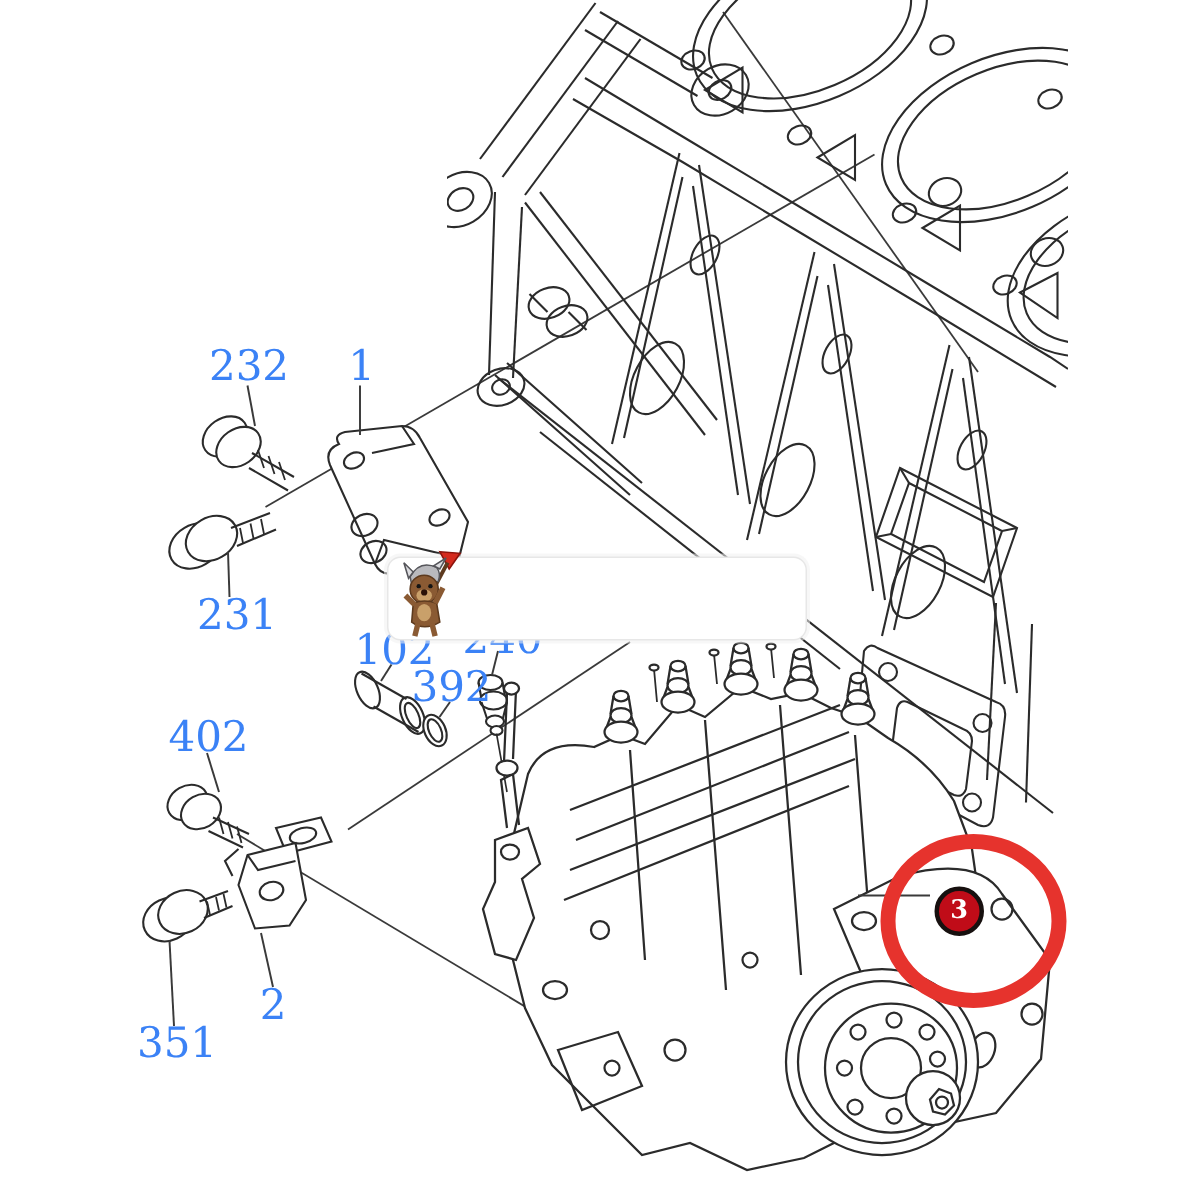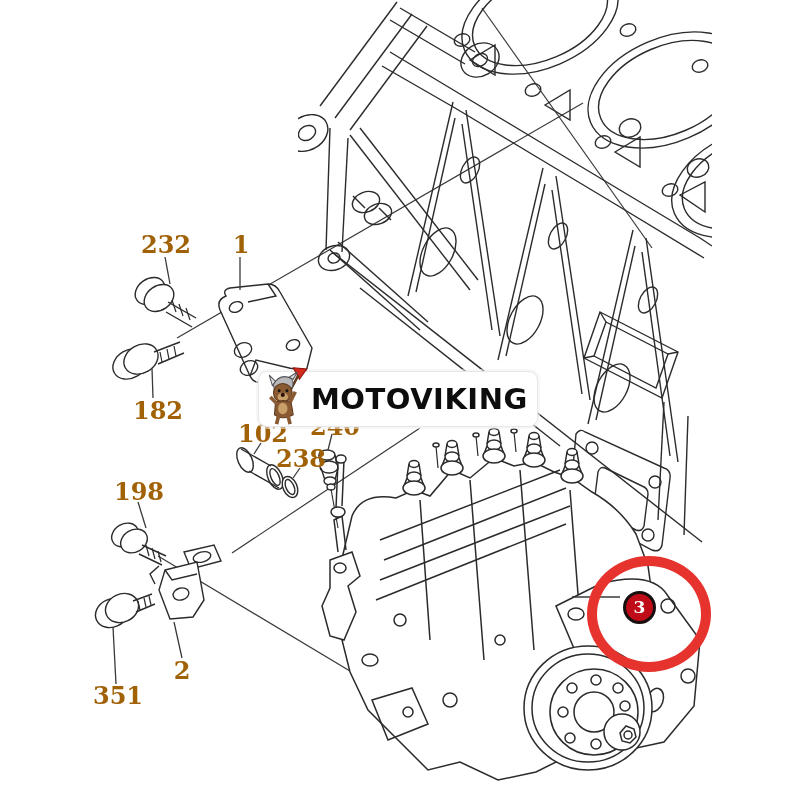--- a/index.html
+++ b/index.html
@@ -4,21 +4,21 @@
 <style>
   html,body{margin:0;padding:0;background:#fff;}
   #stage{
     position:relative;width:800px;height:800px;background:#fff;overflow:hidden;
     font-family:"DejaVu Sans","Liberation Sans",sans-serif;
   }
   #lineart{position:absolute;left:0;top:0;}
   .callout{
     position:absolute;transform:translate(-50%,-50%);
     font-family:"DejaVu Serif","Liberation Serif",serif;
-    font-weight:700;font-size:24px;color:#a16207;white-space:nowrap;
+    font-weight:400;font-size:28px;color:#3b82f6;white-space:nowrap;
     user-select:none;
   }
   #watermark-band{
     position:absolute;left:258px;top:371px;width:278px;height:54px;
     background:#ffffff;border:1px solid #e7e7e7;border-radius:9px;
     box-shadow:0 0 0 2px rgba(240,240,240,.55);
     display:flex;align-items:center;
   }
   #watermark-text{
     margin-left:52px;font-weight:800;font-size:29px;letter-spacing:.5px;
@@ -311,25 +311,25 @@
       <line x1="332" y1="434" x2="328" y2="450"></line>
       <line x1="138" y1="502" x2="146" y2="528"></line>
       <line x1="182" y1="658" x2="174" y2="622"></line>
       <line x1="116" y1="684" x2="113" y2="627"></line>
       <line x1="572" y1="597" x2="620" y2="597"></line>
     </g>
   </svg>
 
   <div class="callout" style="left:166px;top:244px">232</div>
   <div class="callout" style="left:241px;top:244px">1</div>
-  <div class="callout" style="left:158px;top:410px">182</div>
+  <div class="callout" style="left:158px;top:410px">231</div>
   <div class="callout" style="left:263px;top:433px">102</div>
   <div class="callout" style="left:335px;top:426px">240</div>
-  <div class="callout" style="left:301px;top:458px">238</div>
-  <div class="callout" style="left:139px;top:491px">198</div>
+  <div class="callout" style="left:301px;top:458px">392</div>
+  <div class="callout" style="left:139px;top:491px">402</div>
   <div class="callout" style="left:182px;top:670px">2</div>
   <div class="callout" style="left:118px;top:695px">351</div>
 
   <div id="watermark-band">
     <svg id="mascot" width="50" height="66" viewBox="0 0 48 60">
 
       <polygon points="29,2 42,3 35,13" fill="#d42a1e" stroke="#8c130c" stroke-width="1"></polygon>
       <line x1="34" y1="9" x2="26" y2="24" stroke="#5d3a1e" stroke-width="2.5"></line>
 
       <path d="M10,18 Q16,7 27,12 Q30,16 28,21 L11,23 Z" fill="#b9b9bd" stroke="#55555a" stroke-width="1"></path>
@@ -342,19 +342,18 @@
       <circle cx="23" cy="24" r="1.4" fill="#141414"></circle>
       <circle cx="19" cy="28" r="2" fill="#2a1208"></circle>
 
       <path d="M12,35 Q19,32 27,35 L29,47 Q19,53 11,47 Z" fill="#8a5a33" stroke="#5d3a1e" stroke-width="1"></path>
       <ellipse cx="19" cy="41" rx="4.5" ry="5.5" fill="#c9a06a"></ellipse>
       <line x1="26" y1="35" x2="31" y2="25" stroke="#8a5a33" stroke-width="3.5"></line>
       <line x1="13" y1="36" x2="7" y2="30" stroke="#8a5a33" stroke-width="3.5"></line>
       <line x1="15" y1="48" x2="13" y2="56" stroke="#8a5a33" stroke-width="3.5"></line>
       <line x1="24" y1="48" x2="26" y2="56" stroke="#8a5a33" stroke-width="3.5"></line>
     </svg>
-    <div id="watermark-text">MOTOVIKING</div>
   </div>
 
   <div id="highlight-ring"></div>
   <div id="highlight-badge">3</div>
 
 </div>
 
 </body></html>

